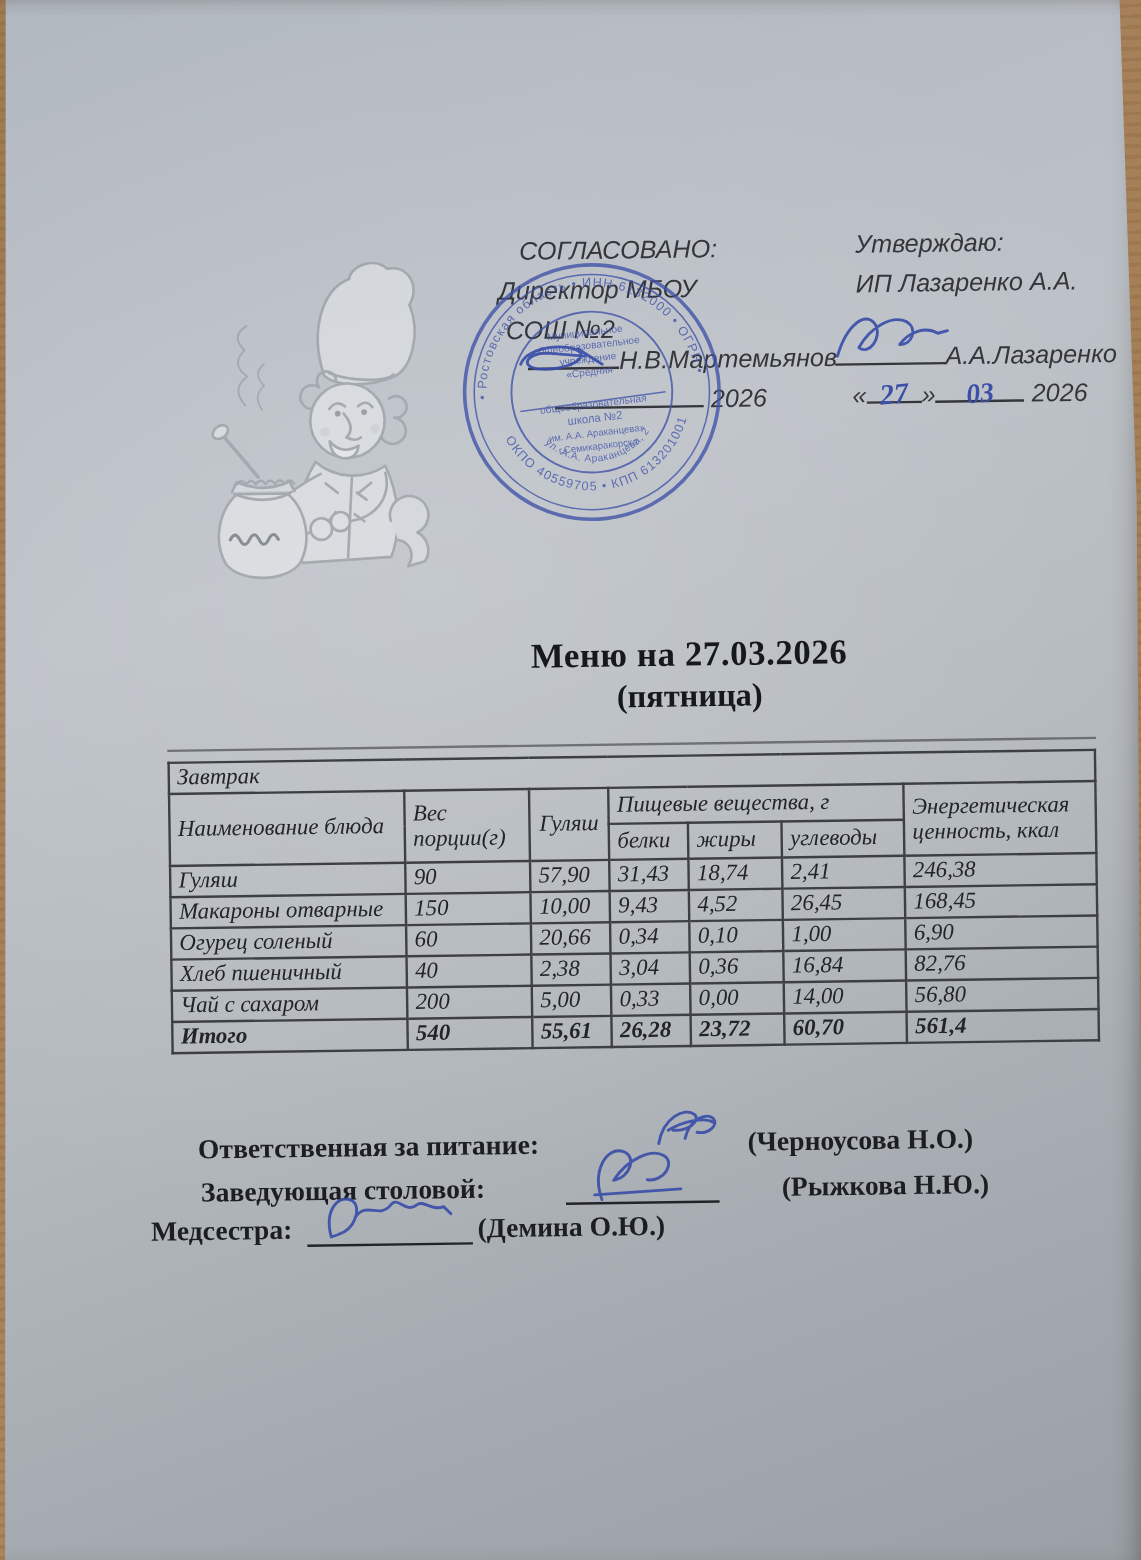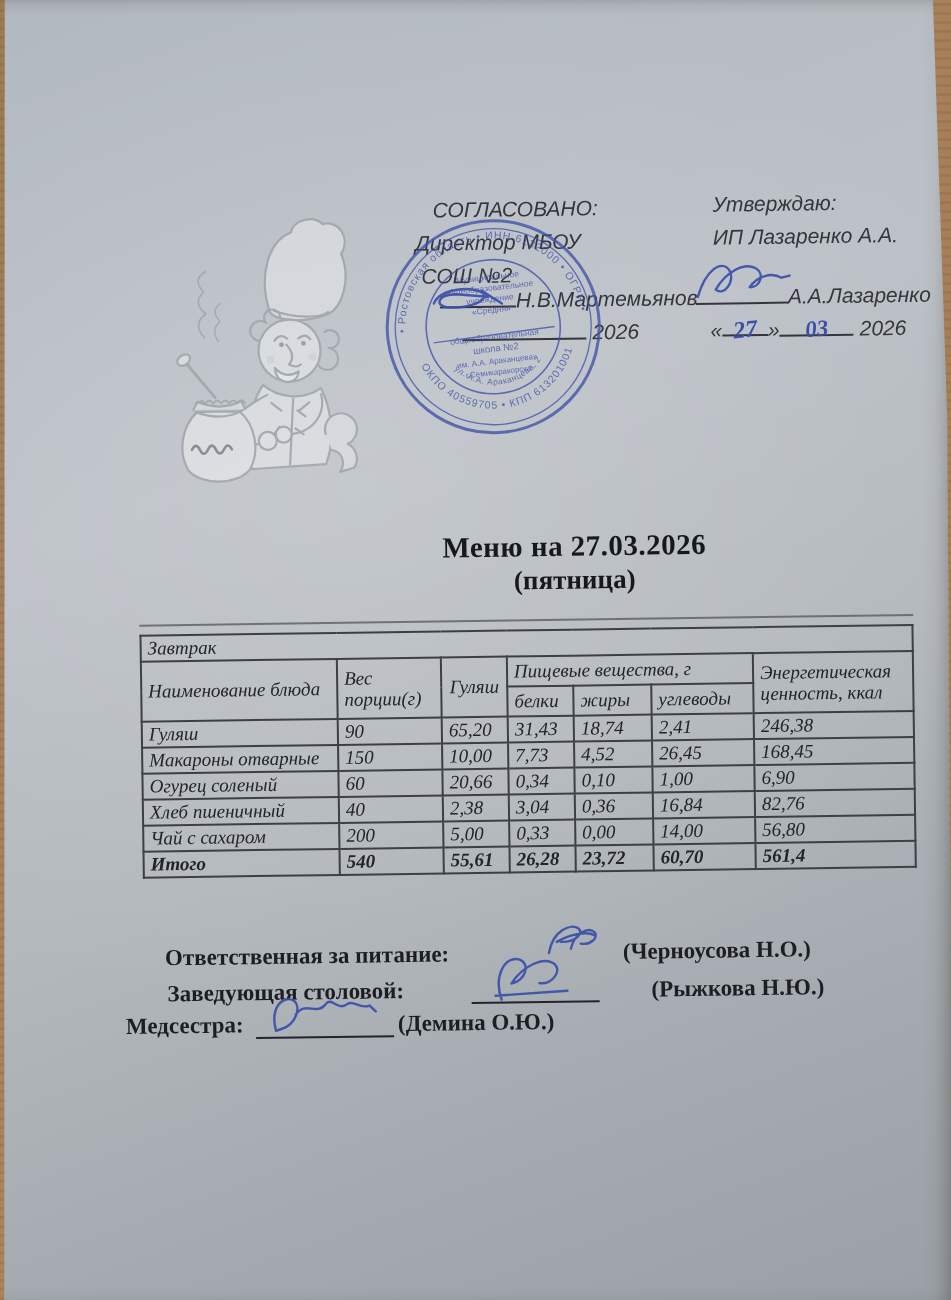--- a/index.html
+++ b/index.html
@@ -191,31 +191,31 @@
           <th class="hdr" rowspan="2">Энергетическая ценность, ккал</th>
         </tr>
         <tr>
           <th class="hdr">белки</th>
           <th class="hdr">жиры</th>
           <th class="hdr">углеводы</th>
         </tr>
         <tr>
           <td>Гуляш</td>
           <td>90</td>
-          <td>65,20</td>
+          <td>57,90</td>
           <td>31,43</td>
           <td>18,74</td>
           <td>2,41</td>
           <td>246,38</td>
         </tr>
         <tr>
           <td>Макароны отварные</td>
           <td>150</td>
           <td>10,00</td>
-          <td>7,73</td>
+          <td>9,43</td>
           <td>4,52</td>
           <td>26,45</td>
           <td>168,45</td>
         </tr>
         <tr>
           <td>Огурец соленый</td>
           <td>60</td>
           <td>20,66</td>
           <td>0,34</td>
           <td>0,10</td>

